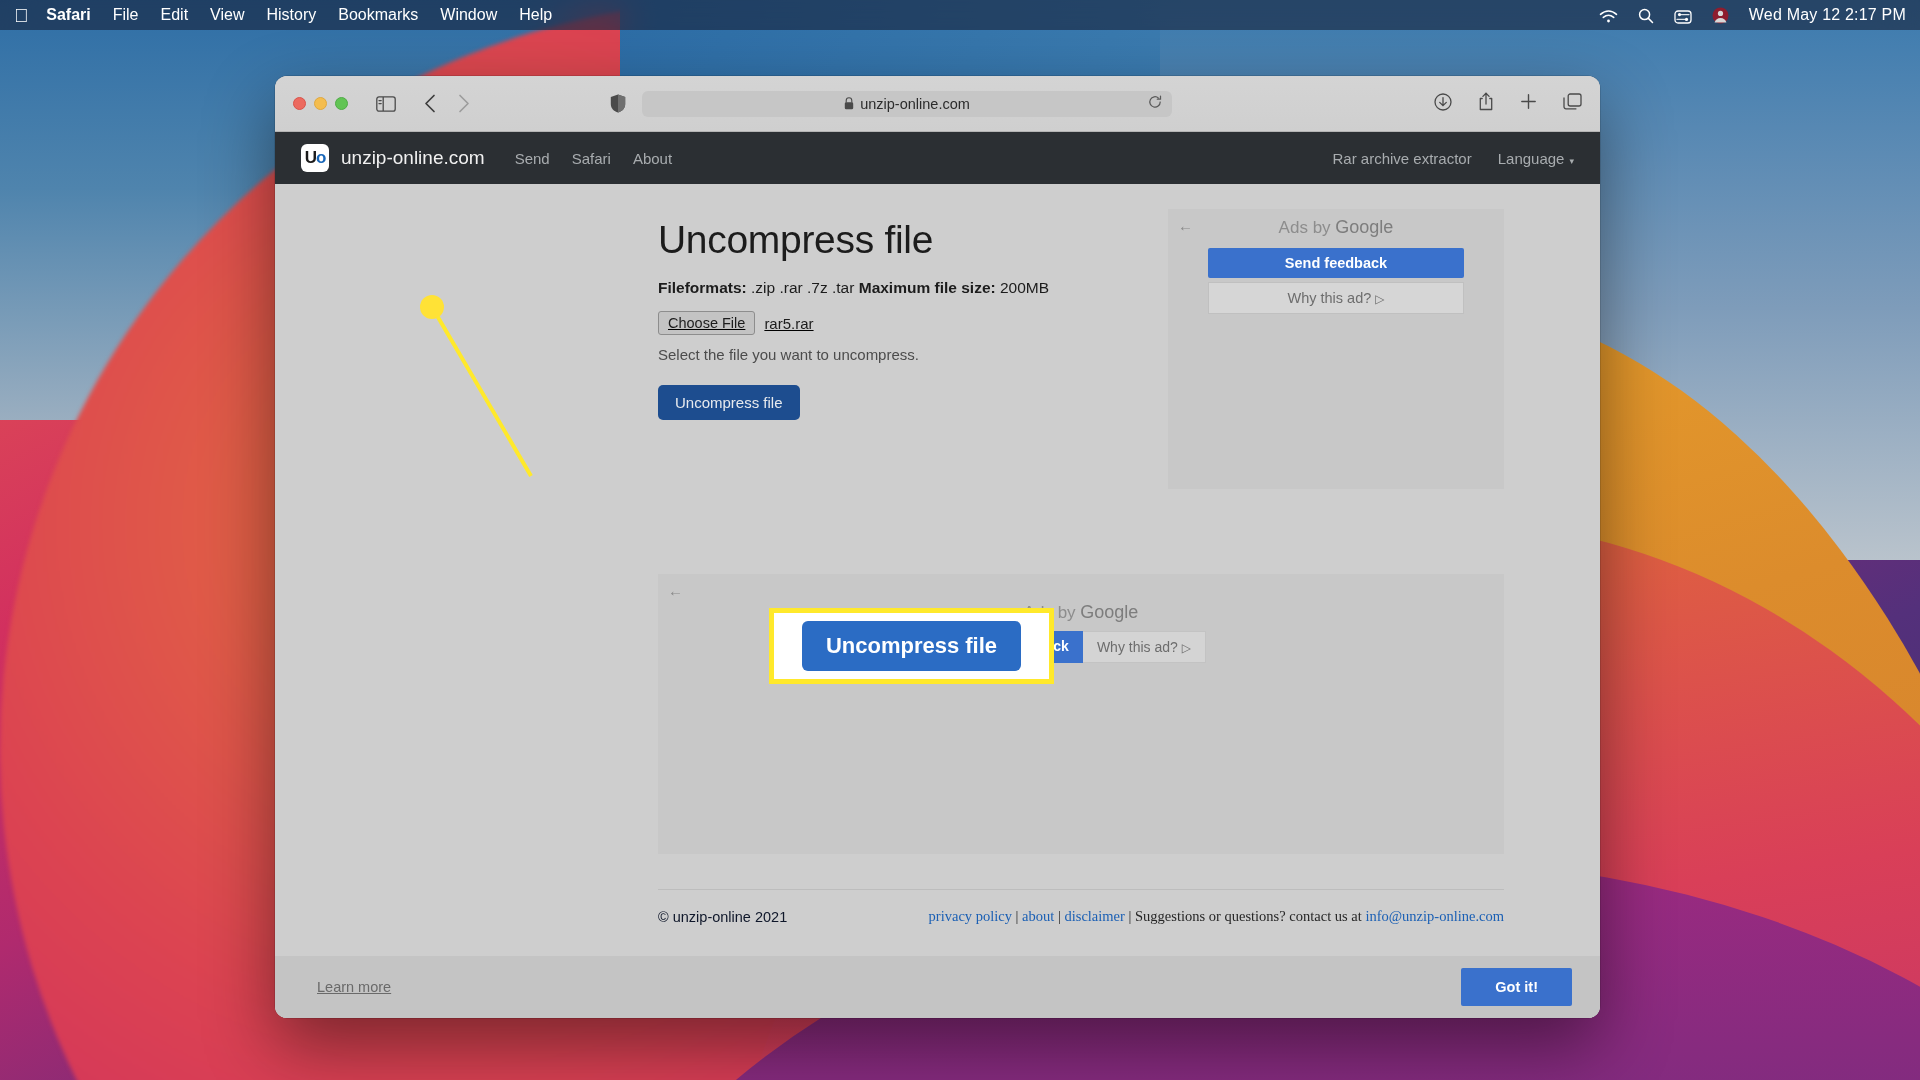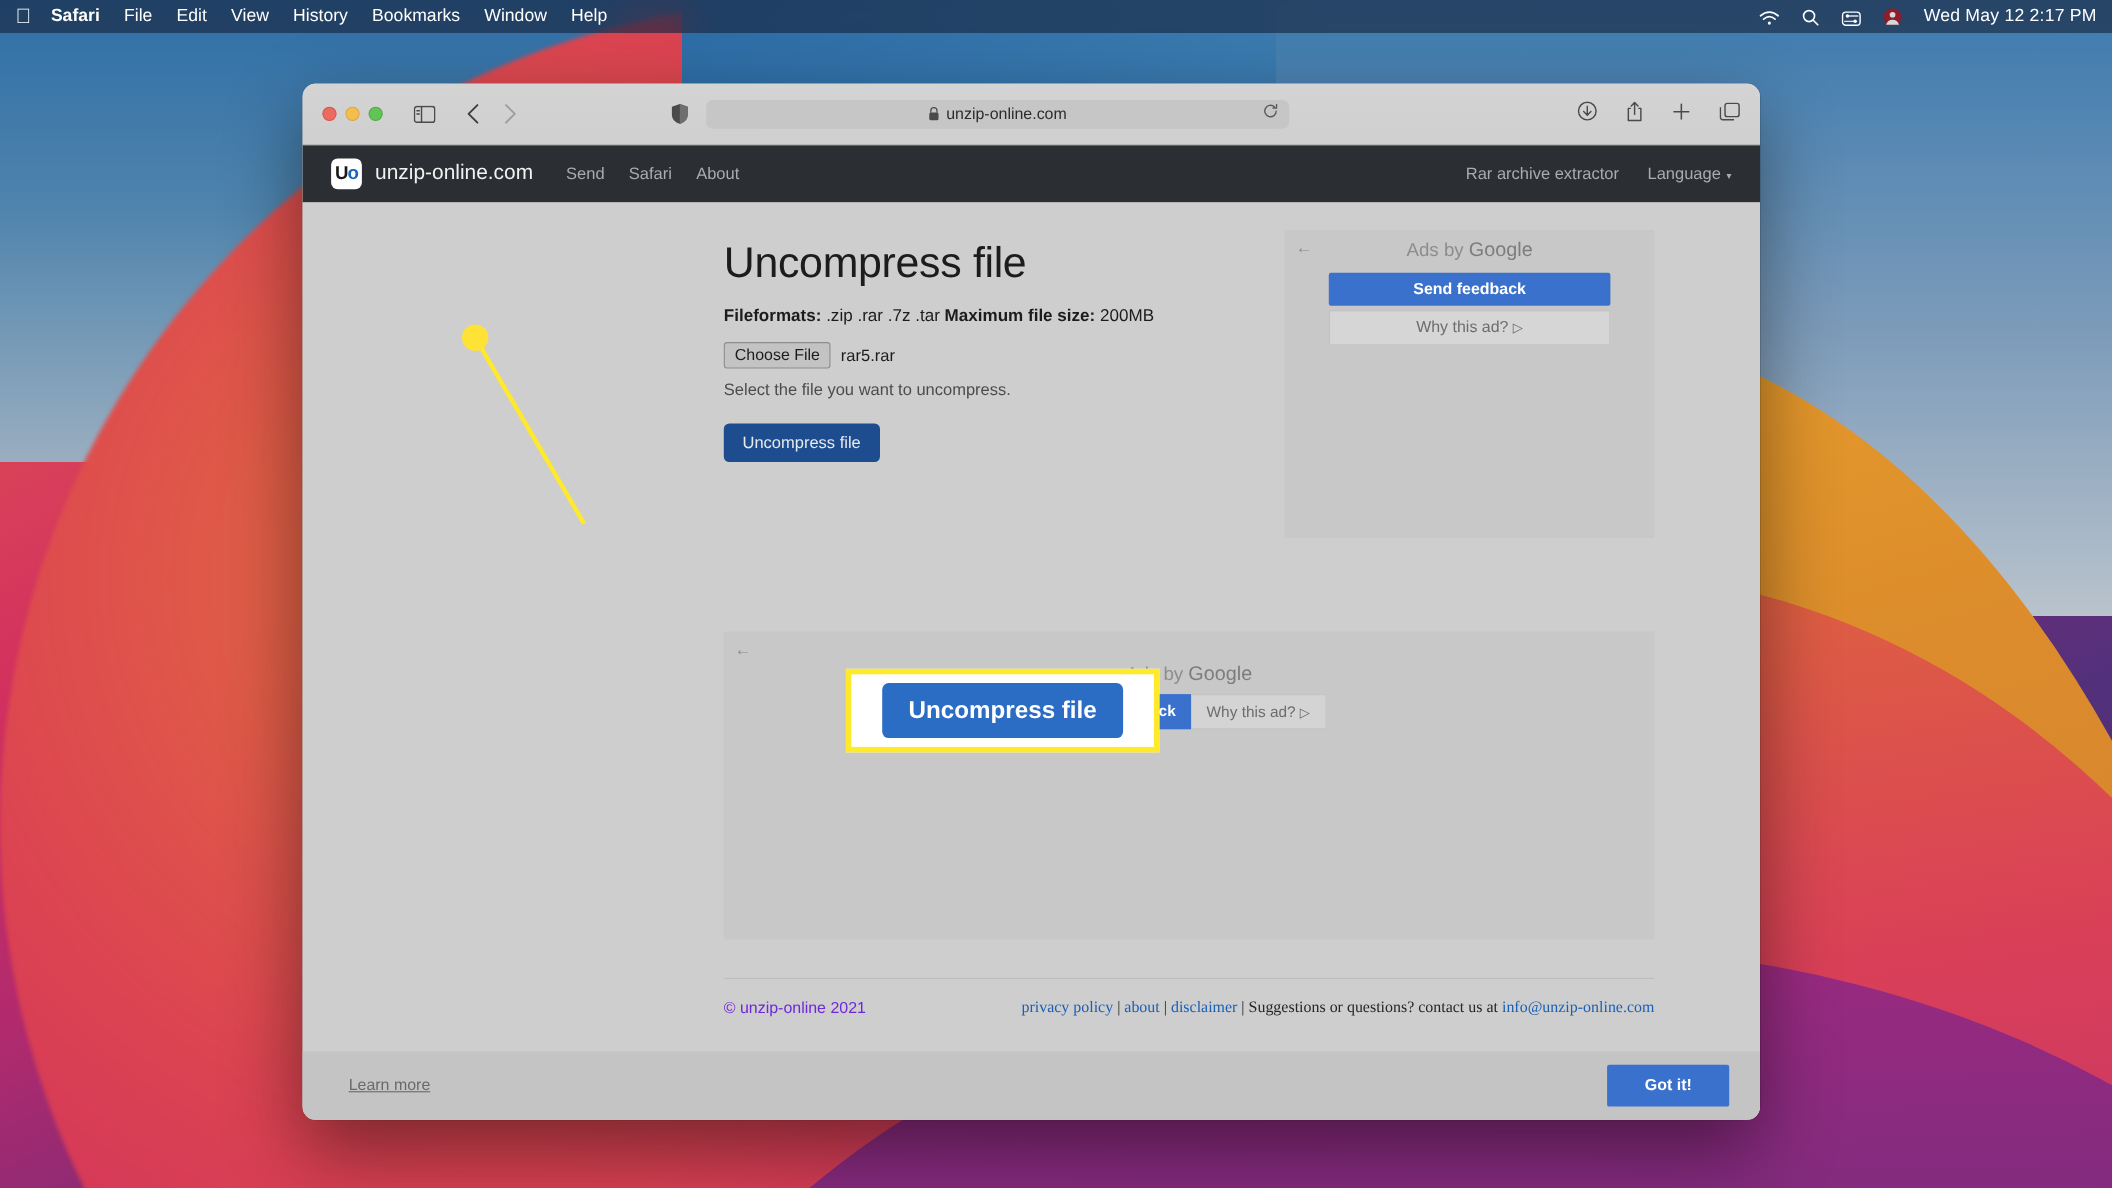--- a/index.html
+++ b/index.html
@@ -140,21 +140,21 @@
     height: calc(942px - 56px - 52px);
     background: #cecece;
   }
   #content { padding: 34px 0 0 0; position: relative; }
   h1#title {
     font-size: 39px; font-weight: normal; color: #1c1c1c;
     margin-left: 383px; letter-spacing: -.3px;
   }
   #formats { margin-left: 383px; margin-top: 17px; font-size: 15.5px; color: #1c1c1c; }
   #formats b { font-weight: bold; }
-  #filerow { margin-left: 383px; margin-top: 14px; display: flex; align-items: center; gap: 9px; }
+  #filerow { margin-left: 383px; margin-top: 14px; display: flex; align-items: center; gap: 9px; text-decoration: underline; }
   #choose-file {
     background: #c3c3c3; border: 1px solid #8d8d8d; border-radius: 3px;
     padding: 3px 9px; font-size: 14.5px; color: #1c1c1c;
   }
   #filename { font-size: 15px; color: #1c1c1c; }
   #hint { margin-left: 383px; margin-top: 11px; font-size: 15px; color: #4c4c4c; }
   #uncompress-btn {
     margin-left: 383px; margin-top: 22px;
     display: inline-block;
     background: #1d4d8f; color: #e7eaee;
@@ -195,21 +195,21 @@
   .tri { font-size: 12px; }
 
   
   #footer {
     position: absolute; left: 383px; right: 96px; top: 705px;
     border-top: 1px solid #bdbdbd;
     padding-top: 18px;
     display: flex; align-items: center; font-size: 14.5px; color: #262626;
   }
   #footer a { color: #1a5fb4; text-decoration: none; }
-  #copyright { color: #6d28d9; }
+  #copyright { color: #0f172a; }
   #footer-links { margin-left: auto; font-family: Liberation Serif, serif; }
 
   
   #cookiebar {
     position: absolute; left: 0; right: 0; bottom: 0; height: 62px;
     background: #c4c4c4;
     display: flex; align-items: center; padding: 0 28px 0 34px;
   }
   #cookie-text { font-size: 15px; color: #5c5c5c; }
   #cookie-learn { color: #6a6a6a; text-decoration: underline; margin-left: 8px; font-size: 14.5px; }

